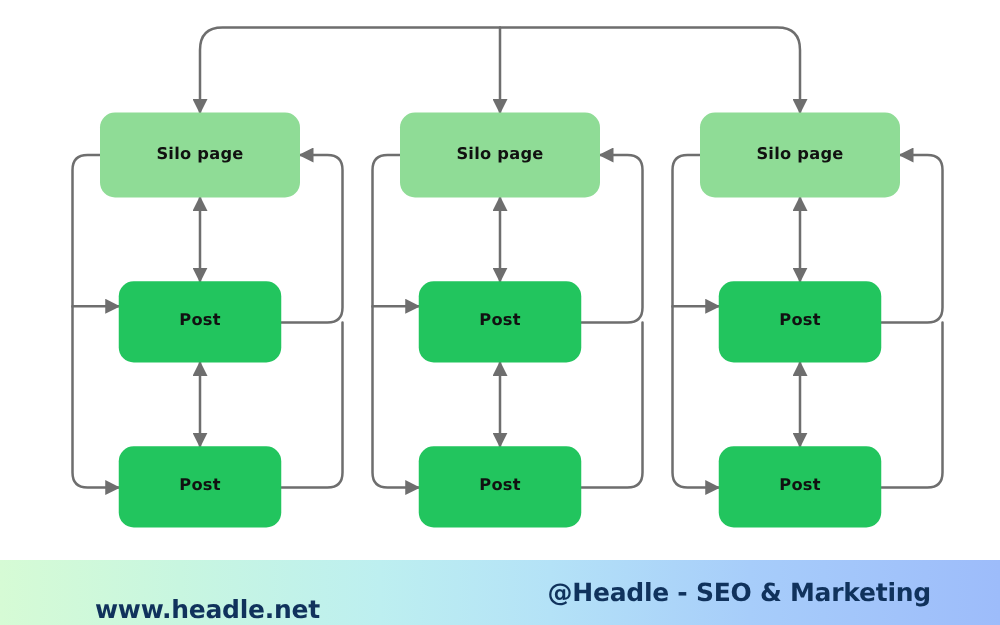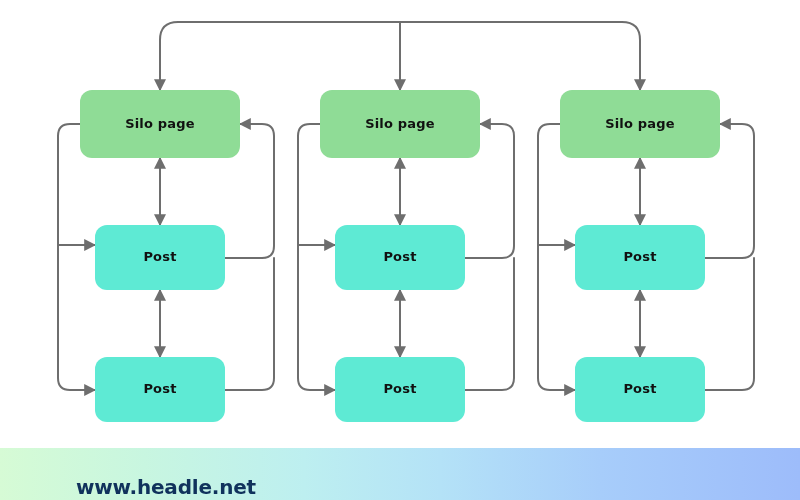--- a/index.html
+++ b/index.html
@@ -47,21 +47,21 @@
     font-weight: 700;
     color: #111111;
     letter-spacing: 0.2px;
     text-align: center;
     line-height: 1.1;
   }
   .node.silo {
     background: #8FDC96;
   }
   .node.post {
-    background: #5eead4;
+    background: #22c55e;
   }
   .footer {
     position: absolute;
     left: 0;
     bottom: 0;
     width: 800px;
     height: 52px;
     background: linear-gradient(90deg,
         #d6fbd5 0%,
         #c8f6e0 18%,
@@ -140,15 +140,16 @@
     <div class="node post" style="left:335px; top:225px; width:130px; height:65px;">Post</div>
     <div class="node post" style="left:335px; top:357px; width:130px; height:65px;">Post</div>
 
     <div class="node silo" style="left:560px; top:90px; width:160px; height:68px;">Silo page</div>
     <div class="node post" style="left:575px; top:225px; width:130px; height:65px;">Post</div>
     <div class="node post" style="left:575px; top:357px; width:130px; height:65px;">Post</div>
   </div>
 
   <div class="footer">
     <span class="footer-site">www.headle.net</span>
+    <span class="footer-handle">@Headle - SEO &amp; Marketing</span>
   </div>
 
 </div>
 
 </body></html>

